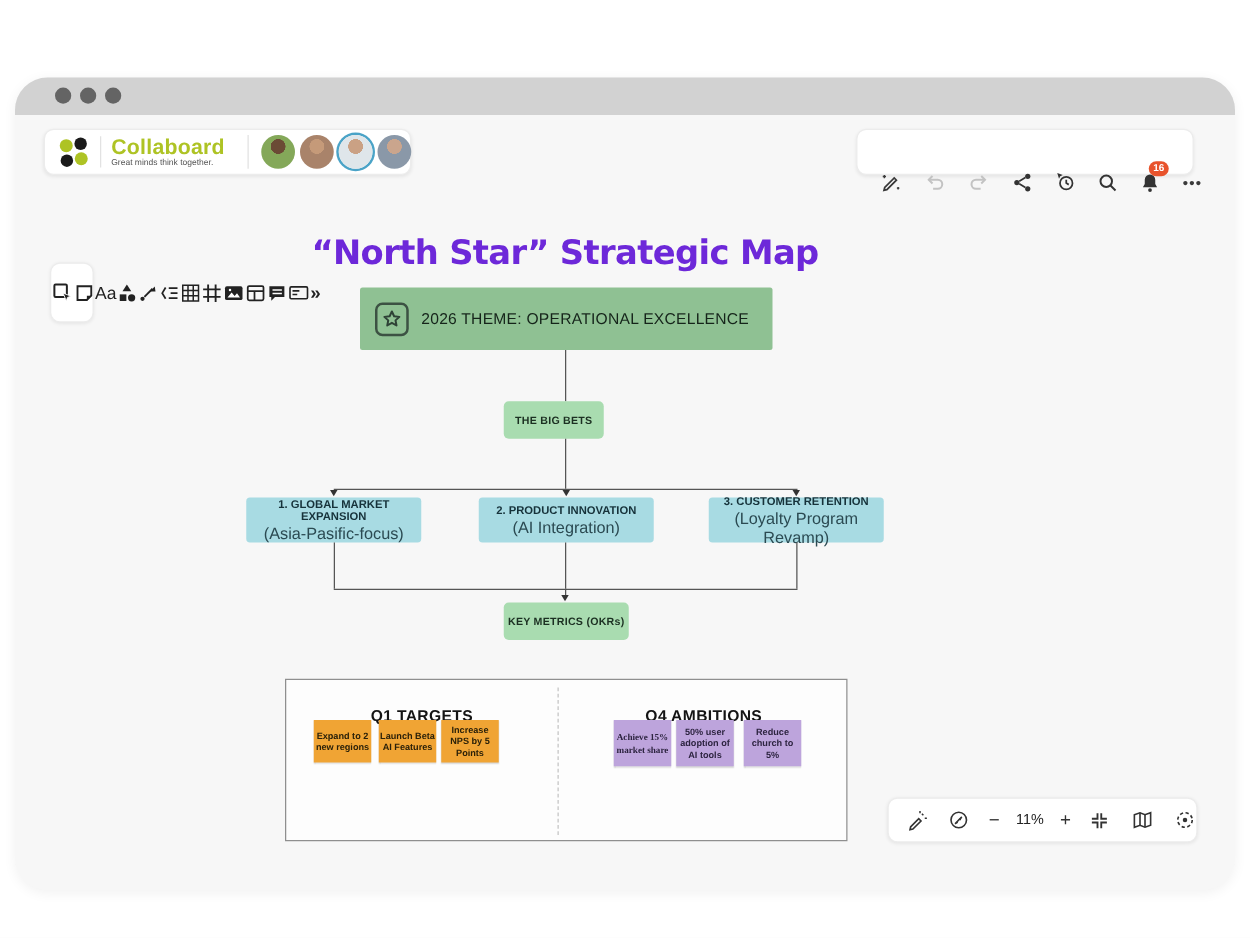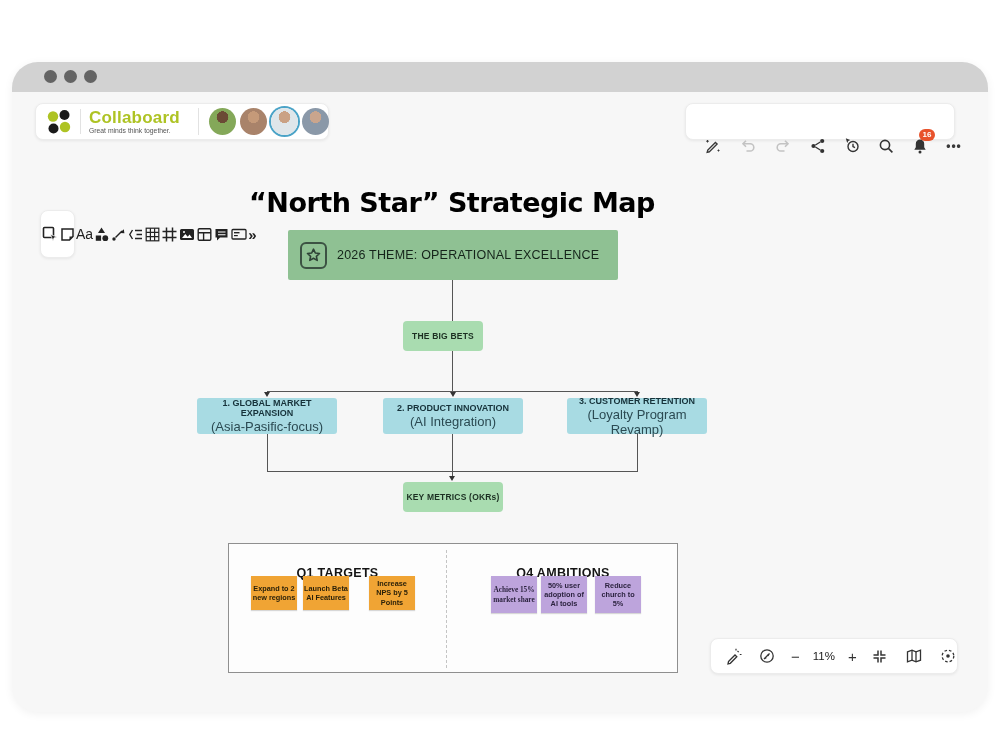--- a/index.html
+++ b/index.html
@@ -46,21 +46,21 @@
   
   .sidebar { left:28px; top:118px; width:35px; flex-direction:row; padding:7px 0; gap:0; }
   .sb-item { width:35px; height:32px; display:flex; align-items:center; justify-content:center; cursor:pointer; }
   .sb-sep { width:25px; height:1px; background:#e4e4e4; margin:2px 0; }
   .sb-glyph { font-size:14px; color:#222; font-weight:500; }
   .sb-expand { font-size:15px; font-weight:bold; color:#222; }
 
   
   .board-title { position:absolute; left:140px; top:95px; width:600px; text-align:center;
                  font-family:"DejaVu Sans", sans-serif; font-weight:800; font-size:27px;
-                 letter-spacing:-.5px; color:#000000; }
+                 letter-spacing:-.5px; color:#6d28d9; }
   .theme-box { position:absolute; left:276px; top:138px; width:330px; height:50px;
                background:#8fc193; border-radius:2px; display:flex; align-items:center; padding:0 12px; gap:10px; }
   .star-chip { width:27px; height:27px; border:2px solid #3c5243; border-radius:6px;
                display:flex; align-items:center; justify-content:center; }
   .theme-label { font-size:12.5px; color:#15241a; letter-spacing:.2px; }
   .green-node { position:absolute; background:#a9dcb0; border-radius:4px;
                 display:flex; align-items:center; justify-content:center;
                 font-size:8.5px; font-weight:bold; color:#1c3022; letter-spacing:.2px; text-align:center; }
   .big-bets { left:391px; top:229px; width:80px; height:30px; }
   .key-metrics { left:391px; top:390px; width:100px; height:30px; }
@@ -81,21 +81,21 @@
   .panel-divider { position:absolute; left:217px; top:6px; height:118px; border-left:1px dashed #c4c4c4; }
   .panel-col { position:absolute; top:0; height:100%; }
   .col-q1 { left:0; width:217px; }
   .col-q4 { left:218px; width:232px; }
   .panel-title { text-align:center; margin-top:22px; font-size:12.5px; font-weight:bold; color:#141414; letter-spacing:.3px; }
   .note { position:absolute; top:32px; width:46px; height:34px; display:flex; align-items:center;
           justify-content:center; text-align:center; font-size:7.3px; font-weight:bold;
           color:#2b2109; line-height:1.25; padding:1px; box-shadow:0 1px 1px rgba(0,0,0,.15); }
   .note-orange { background:#f0a434; }
   .note-purple { background:#bda4dc; color:#2d2440; height:37px; }
-  .q1n1 { left:22px; } .q1n2 { left:74px; } .q1n3 { left:140px; }
+  .q1n1 { left:22px; } .q1n2 { left:74px; } .q1n3 { left:124px; }
   .q4n1 { left:44px;font-family:Liberation Serif, serif; } .q4n2 { left:94px; } .q4n3 { left:148px; }
 
   
   .zoom-bar { left:698px; top:546px; width:248px; height:36px; padding:0 6px; justify-content:space-between; }
   .zb-group { display:flex; align-items:center; gap:13px; padding:0 7px; }
   .zb-sep { width:1px; height:20px; background:#e4e4e4; }
   .zoom-glyph { font-size:15px; color:#333; cursor:pointer; line-height:1; }
   .zoom-level { font-size:11.5px; color:#222; }
 </style>
 </head>

